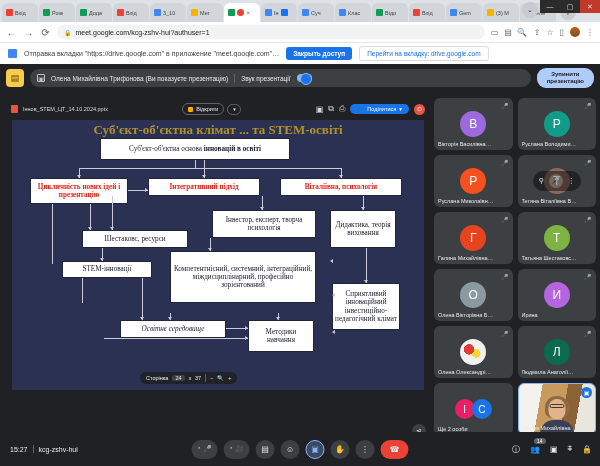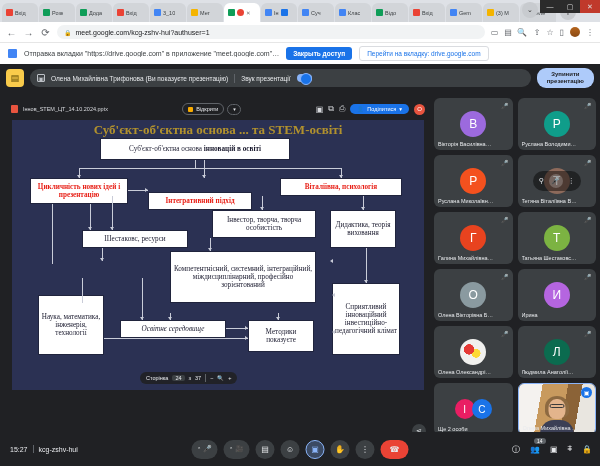--- a/index.html
+++ b/index.html
@@ -425,57 +425,57 @@
       <span class="pdf-ic">⎙</span>
       <div class="share-btn">
         <span>👤</span>
         <span>Поділитися</span>
         <span>▾</span>
       </div>
       <div class="user-dot">О</div>
     </div>
 
     <div class="slide">
-      <div class="slide-title">Суб'єкт-об'єктна основа ... та STEM-освіті</div>
+      <div class="slide-title">Суб'єкт-об'єктна клімат ... та STEM-освіті</div>
       <div class="diagram" id="diagram">
           <div class="dbox" style="left: 88px; top: 18px; width: 190px; height: 22px; font-size: 7.2px;">
             <span>Суб'єкт-об'єктна основа <b>інновацій в освіті</b></span>
           </div>
           <div class="dbox red" style="left: 18px; top: 58px; width: 98px; height: 26px; font-size: 7.2px;">
             <span>Цикличність нових ідей і презентацію</span>
           </div>
-          <div class="dbox red" style="left: 136px; top: 72px; width: 104px; height: 18px; font-size: 7.2px;">
+          <div class="dbox red" style="left: 136px; top: 58px; width: 112px; height: 18px; font-size: 7.2px;">
             <span>Інтегративний підхід</span>
           </div>
           <div class="dbox red" style="left: 268px; top: 58px; width: 122px; height: 18px; font-size: 7.2px;">
             <span>Віталіївна, психологія</span>
           </div>
           <div class="dbox" style="left: 200px; top: 90px; width: 104px; height: 28px; font-size: 7.2px;">
-            <span>Інвестор, творча, творча особистість</span>
+            <span>Інвестор, експерт, творча психологія</span>
           </div>
           <div class="dbox" style="left: 318px; top: 90px; width: 66px; height: 38px; font-size: 7.2px;">
             <span>Дидактика, теорія виховання</span>
           </div>
           <div class="dbox" style="left: 70px; top: 110px; width: 106px; height: 18px; font-size: 7.2px;">
             <span>Шестаковс, ресурси</span>
           </div>
+          <div class="dbox" style="left: 50px; top: 141px; width: 90px; height: 17px; font-size: 7.2px;">
+            <span>STEM-інновації</span>
+          </div>
           <div class="dbox" style="left: 158px; top: 131px; width: 146px; height: 52px; font-size: 7.2px;">
             <span>Компетентнісний, системний, інтеграційний, міждисциплінарний, професійно зорієнтований</span>
           </div>
-          <div class="dbox" style="left: 320px; top: 163px; width: 68px; height: 72px; font-size: 7.2px;">
+          <div class="dbox" style="left: 320px; top: 163px; width: 68px; height: 47px; font-size: 7.2px;">
             <span>Сприятливий інноваційний інвестиційно-педагогічний клімат</span>
-          </div>
-          <div class="dbox" style="left: 26px; top: 175px; width: 66px; height: 60px; font-size: 7.2px;">
-            <span>Наука, математика, інженерія, технології</span>
           </div>
           <div class="dbox" style="left: 108px; top: 200px; width: 106px; height: 18px; font-size: 7.2px; font-style: italic;">
             <span>Освітнє середовище</span>
           </div>
           <div class="dbox" style="left: 236px; top: 200px; width: 66px; height: 32px; font-size: 7.2px;">
-            <span>Методики показуєте</span>
+            <span>Методики навчання</span>
           </div>
           <div class="dline" style="left: 67px; top: 48px; height: 1px; width: 262px;"></div>
           <div class="dline" style="left: 67px; top: 48px; width: 1px; height: 10px;"></div>
           <div class="arrowd" style="left: 65px; top: 55px;"></div>
           <div class="dline" style="left: 192px; top: 40px; width: 1px; height: 18px;"></div>
           <div class="arrowd" style="left: 190px; top: 55px;"></div>
           <div class="dline" style="left: 329px; top: 48px; width: 1px; height: 10px;"></div>
           <div class="arrowd" style="left: 327px; top: 55px;"></div>
           <div class="dline" style="left: 183px; top: 40px; width: 1px; height: 8px;"></div>
           <div class="dline" style="left: 116px; top: 70px; height: 1px; width: 20px;"></div>

